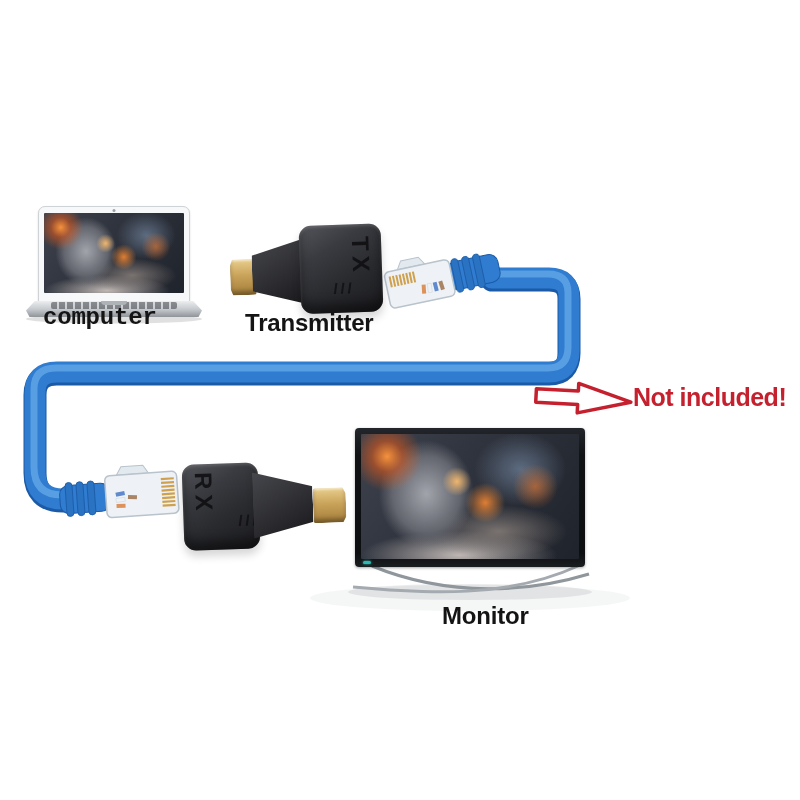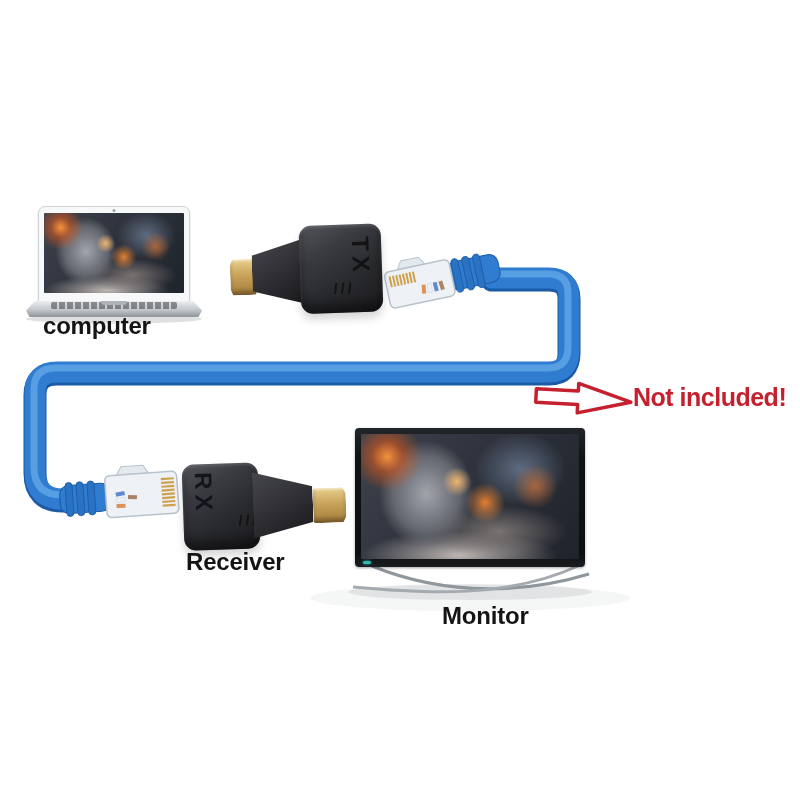--- a/index.html
+++ b/index.html
@@ -149,48 +149,48 @@
   <div>
     <div class="laptop-lid">
       <div class="webcam"></div>
       <div class="laptop-screen game-art"></div>
     </div>
     <div class="laptop-base">
       <div class="laptop-keys"></div>
       <div class="laptop-notch"></div>
     </div>
   </div>
-  <div class="lbl" style="left:43px;top:312px;">computer</div>
+  <div class="lbl" style="left:43px;top:304px;font-family:Liberation Mono, monospace;">computer</div>
 
   <div class="adapter" style="left:228px;top:224px;width:156px;height:92px;transform:rotate(-2deg);">
     <div class="hdmi hdmi-left" style="left:2px;top:33px;width:26px;height:36px;"></div>
     <div class="neck neck-tx" style="left:24px;top:14px;width:54px;height:66px;"></div>
     <div class="adapter-body" style="left:72px;top:2px;width:82px;height:88px;">
       <span class="port-label" style="right:7px;top:12px;">TX</span>
       <div class="ticks" style="left:34px;top:58px;">
         <span></span>
           <span></span>
           <span></span>
       </div>
     </div>
   </div>
+  <div class="lbl" style="left:245px;top:309px;">Transmitter</div>
 
   <div class="adapter" style="left:183px;top:460px;width:166px;height:90px;transform:rotate(-2deg);">
     <div class="adapter-body" style="left:0;top:2px;width:76px;height:86px;">
       <span class="port-label" style="left:7px;top:8px;">RX</span>
       <div class="ticks" style="left:56px;top:52px;">
         <span></span>
           <span></span>
           <span></span>
       </div>
     </div>
     <div class="neck neck-rx" style="left:70px;top:12px;width:60px;height:66px;"></div>
     <div class="hdmi hdmi-right" style="left:130px;top:30px;width:33px;height:35px;"></div>
   </div>
-  <div class="lbl" style="left:186px;top:548px;">Receiver</div>
 
   <div class="monitor-bezel">
     <div class="monitor-screen game-art"></div>
     <div class="power-led"></div>
   </div>
   <div class="lbl" style="left:414px;top:602px;margin-left:28px;">Monitor</div>
 
   <div class="lbl lbl-big lbl-red" style="left:633px;top:383px;text-align:right;">Not included!</div>
 
 </div>

